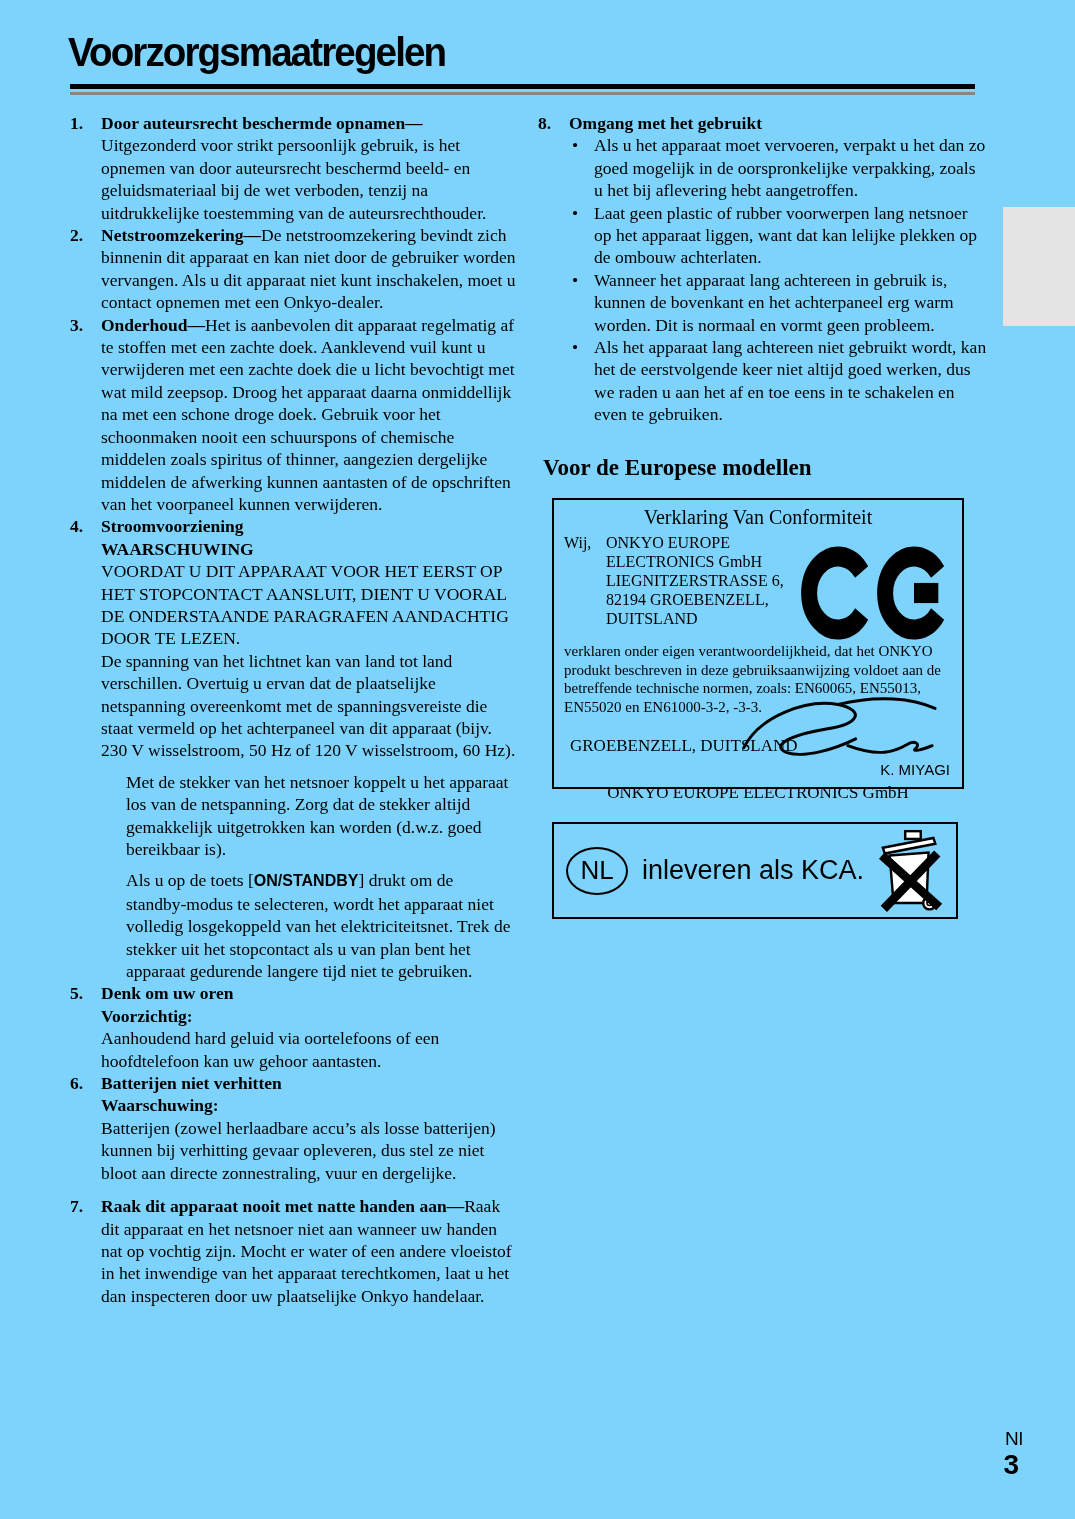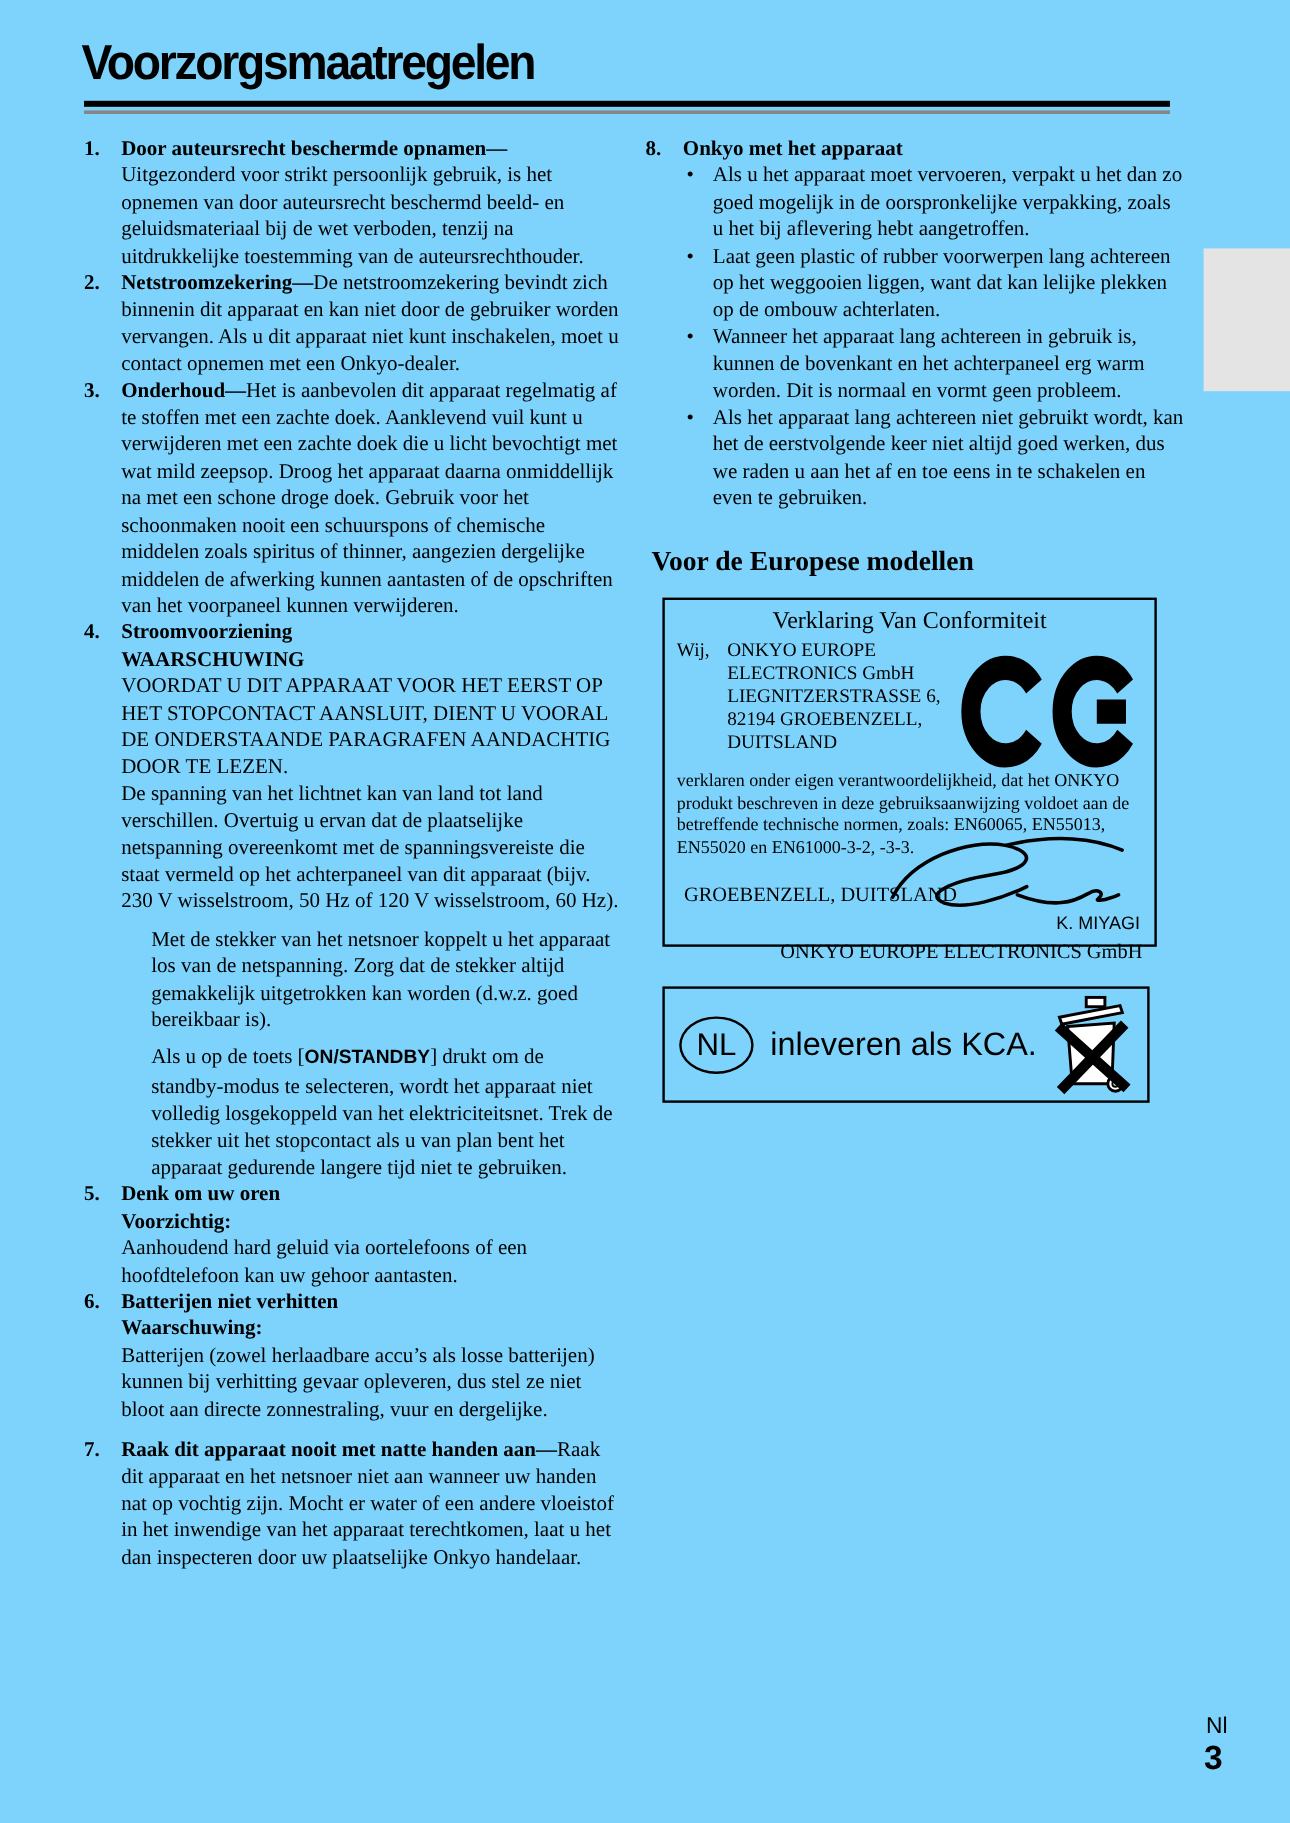--- a/index.html
+++ b/index.html
@@ -43,21 +43,21 @@
   .vvc-top{position:relative;height:104px;margin-top:6px;}
   .wij-row{display:flex;}
   .wij{flex:0 0 42px;}
   .addr span{display:block;}
   .ce-wrap{position:absolute;right:0px;top:12px;width:152px;height:96px;}
   .vvc-decl{font-size:15px;line-height:18.6px;margin-top:5px;}
   .sig-row{position:relative;height:54px;margin-top:4px;}
   .place{position:absolute;left:6px;top:16px;font-size:17px;white-space:nowrap;}
   .sig-wrap{position:absolute;right:12px;top:-26px;width:206px;height:70px;}
   .signer{position:absolute;right:2px;bottom:-4px;font:15px "Liberation Sans",sans-serif;}
-  .vvc-company{text-align:right;font-size:17px;margin-top:9px;}
+  .vvc-company{text-align:center;font-size:17px;margin-top:9px;}
 
   .battery-box{position:absolute;left:552px;top:822px;width:406px;height:97px;box-sizing:border-box;
                border:2px solid #000;display:flex;align-items:center;}
   .nl-oval{flex:0 0 auto;margin-left:12px;width:58px;height:44px;border:2.5px solid #000;
            border-radius:50%;display:flex;align-items:center;justify-content:center;
            font:26px "Liberation Sans",sans-serif;}
   .bat-text{flex:1;text-align:center;font:27px/29px "Liberation Sans",sans-serif;}
   .bat-text span{display:block;}
   .bin-wrap{flex:0 0 auto;width:68px;height:84px;margin-right:10px;}
 
@@ -128,28 +128,28 @@
     <div class="li item7">
       <span class="num">7.</span>
       <span class="ibody"><span class="bold">Raak dit apparaat nooit met natte handen aan—</span><span>Raak dit apparaat en het netsnoer niet aan wanneer uw handen nat op vochtig zijn. Mocht er water of een andere vloeistof in het inwendige van het apparaat terechtkomen, laat u het dan inspecteren door uw plaatselijke Onkyo handelaar.</span></span>
     </div>
   </div>
 
   <div class="col col-right">
     <div class="li">
       <span class="num">8.</span>
       <span class="ibody">
-        <span class="bold" style="display:block">Onkyo met het apparaat</span>
+        <span class="bold" style="display:block">Omgang met het gebruikt</span>
         <span class="bul">
             <span class="dot">•</span>
             <span class="btxt">Als u het apparaat moet vervoeren, verpakt u het dan zo goed mogelijk in de oorspronkelijke verpakking, zoals u het bij aflevering hebt aangetroffen.</span>
           </span>
         <span class="bul">
             <span class="dot">•</span>
-            <span class="btxt">Laat geen plastic of rubber voorwerpen lang achtereen op het weggooien liggen, want dat kan lelijke plekken op de ombouw achterlaten.</span>
+            <span class="btxt">Laat geen plastic of rubber voorwerpen lang netsnoer op het apparaat liggen, want dat kan lelijke plekken op de ombouw achterlaten.</span>
           </span>
         <span class="bul">
             <span class="dot">•</span>
             <span class="btxt">Wanneer het apparaat lang achtereen in gebruik is, kunnen de bovenkant en het achterpaneel erg warm worden. Dit is normaal en vormt geen probleem.</span>
           </span>
         <span class="bul">
             <span class="dot">•</span>
             <span class="btxt">Als het apparaat lang achtereen niet gebruikt wordt, kan het de eerstvolgende keer niet altijd goed werken, dus we raden u aan het af en toe eens in te schakelen en even te gebruiken.</span>
           </span>
       </span>

